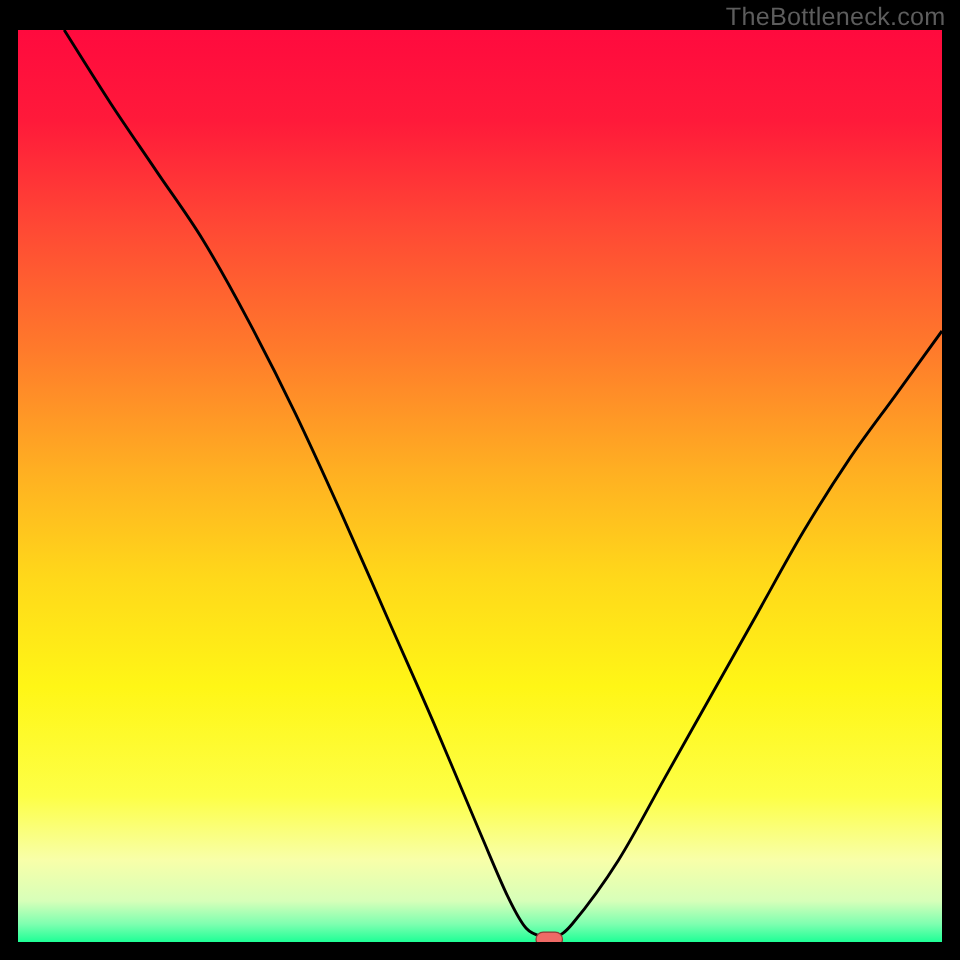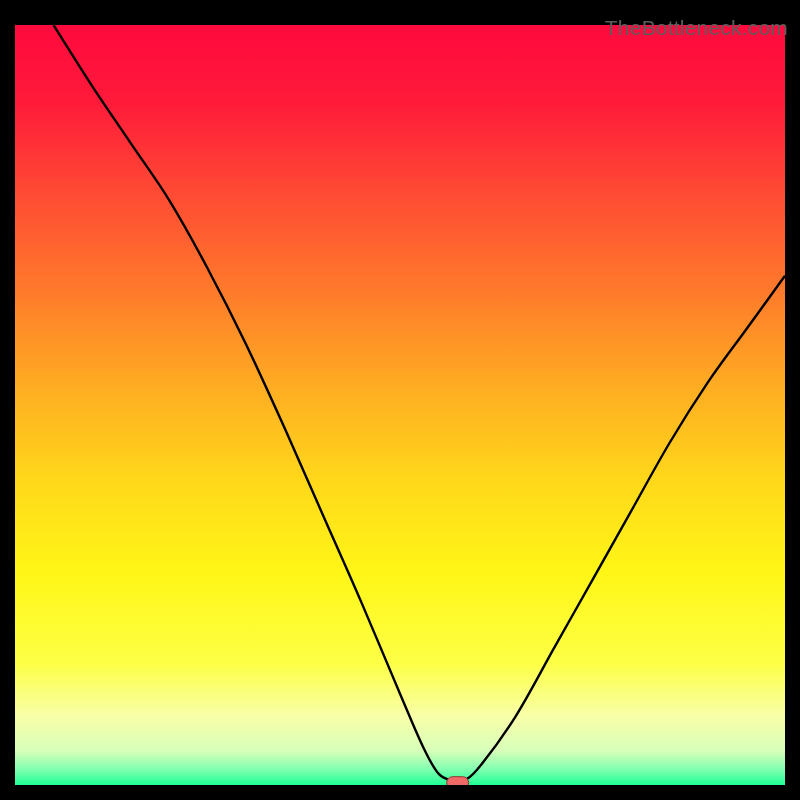--- a/index.html
+++ b/index.html
@@ -12,21 +12,21 @@
     font-family: Arial, Helvetica, sans-serif;
   }
   .frame {
     position: relative;
     width: 800px;
     height: 800px;
     background: #000;
   }
   .watermark {
     position: absolute;
-    top: 16px;
+    top: 3px;
     right: 12px;
     color: #5d5d5d;
     font-size: 21px;
     font-weight: 500;
     letter-spacing: 0.2px;
     z-index: 5;
   }
   .plot-area {
     position: absolute;
     left: 15px;

